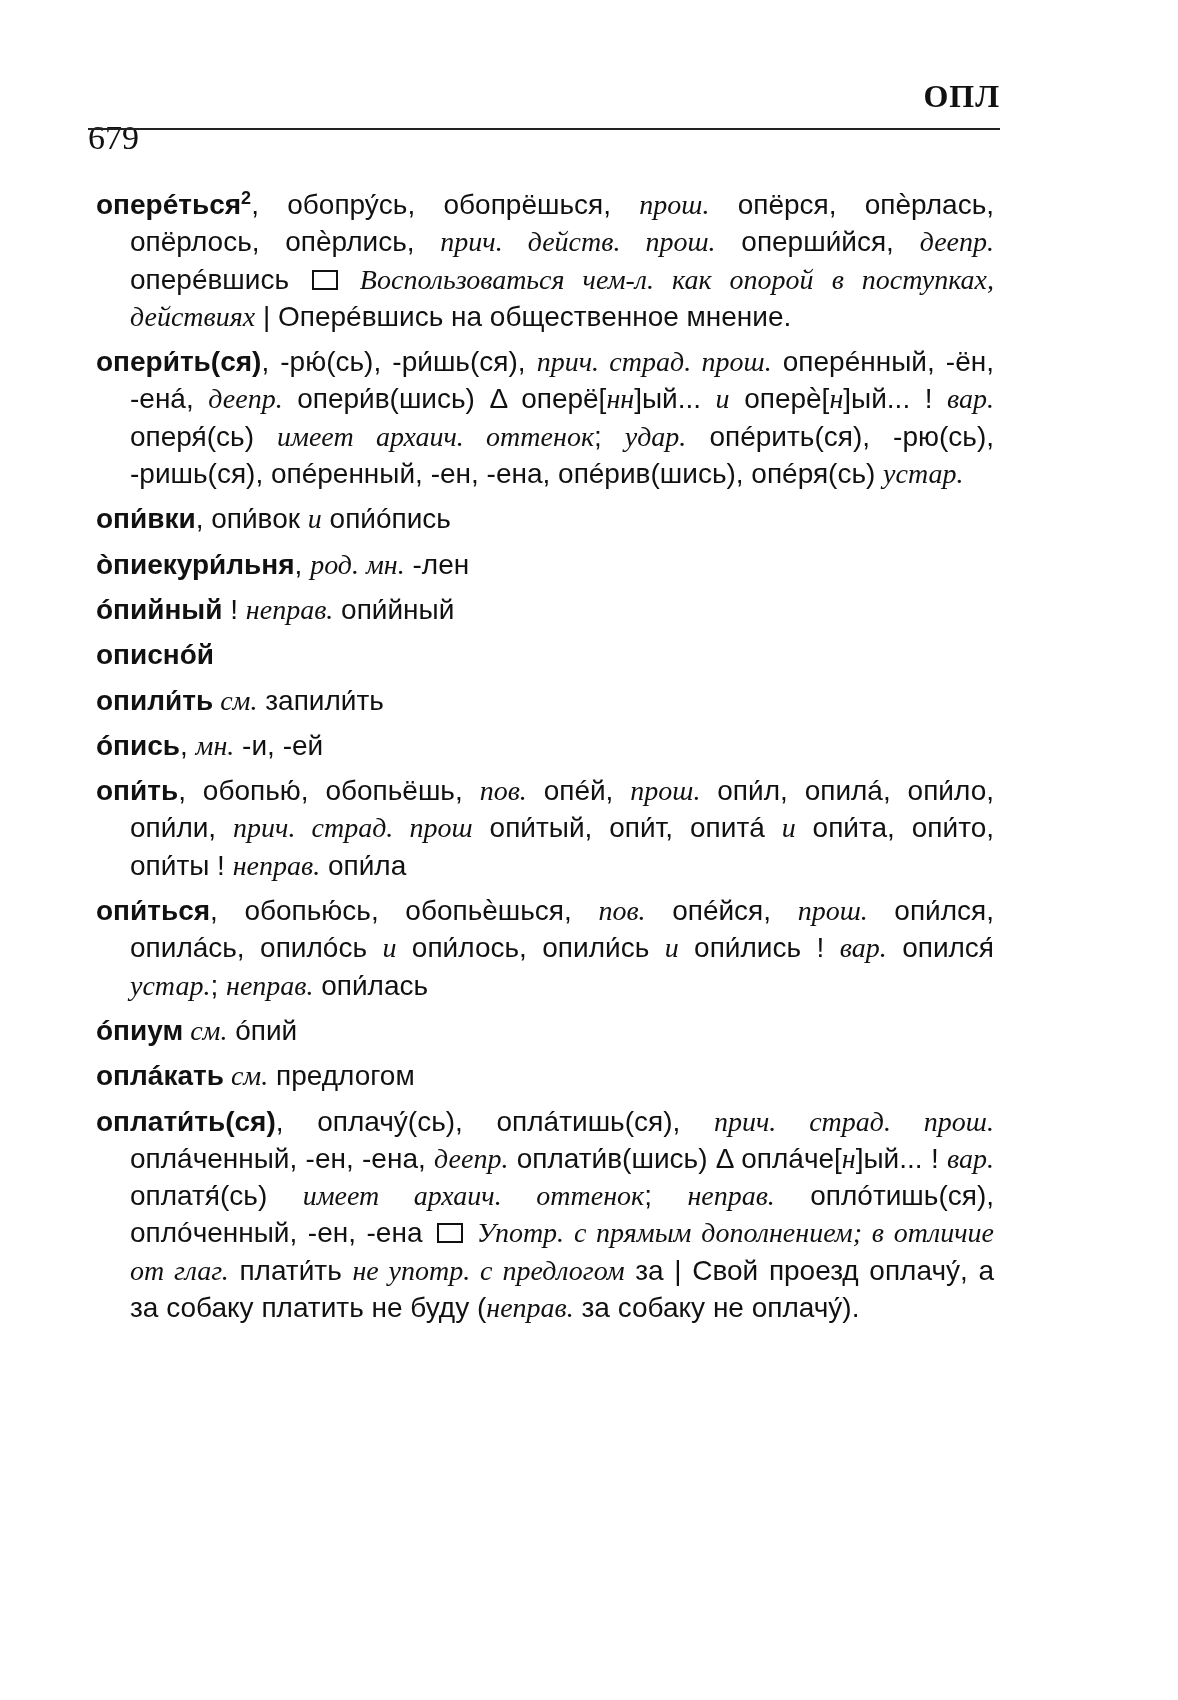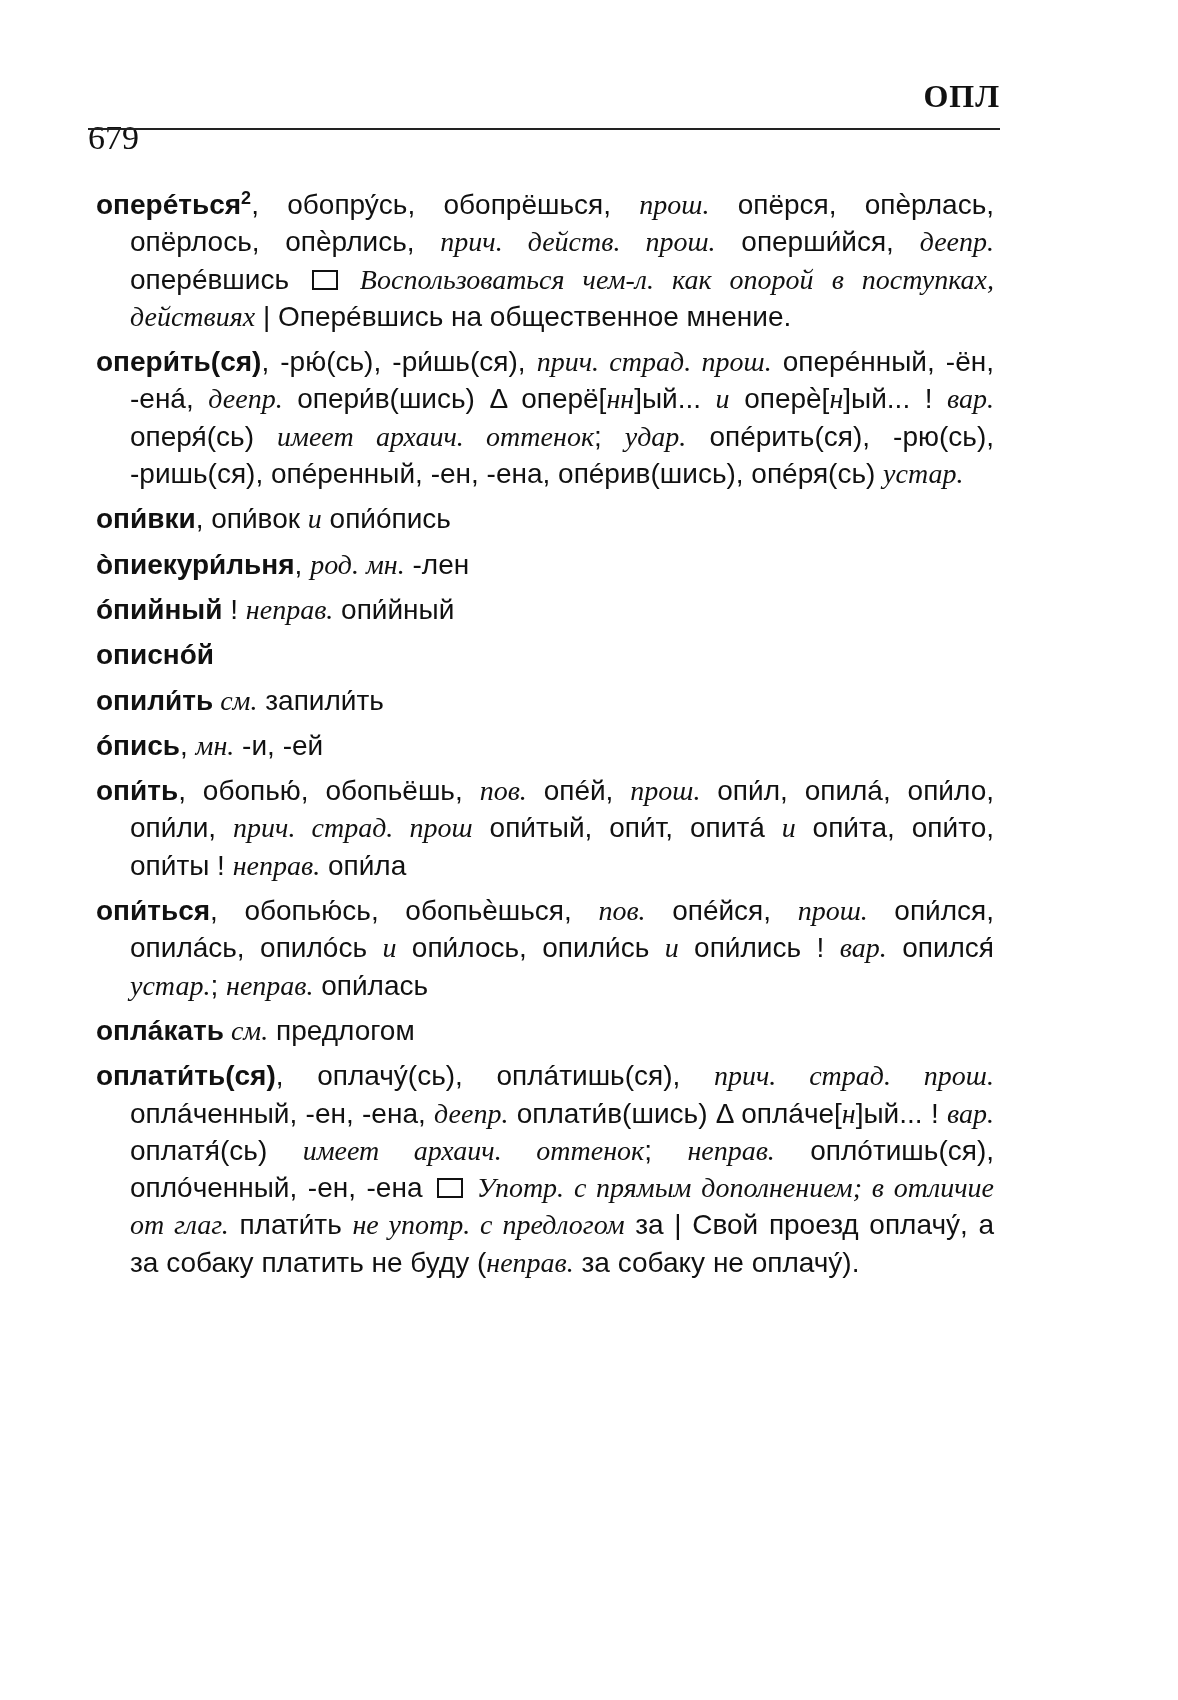--- a/index.html
+++ b/index.html
@@ -56,15 +56,16 @@
     <p class="entry"><span class="hw">оперéться</span><sup>2</sup><span>, обопру́сь, обопрёшься, </span><span class="it">прош.</span><span> опёрся, опѐрлась, опёрлось, опѐрлись, </span><span class="it">прич. действ. прош.</span><span> оперши́йся, </span><span class="it">деепр.</span><span> оперéвшись </span><span class="box"></span><span class="it"> Воспользоваться чем-л. как опорой в поступках, действиях</span><span> | Оперéвшись на общественное мнение.</span></p>
     <p class="entry"><span class="hw">опери́ть(ся)</span><span>, -рю́(сь), -ри́шь(ся), </span><span class="it">прич. страд. прош.</span><span> оперéнный, -ён, -енá, </span><span class="it">деепр.</span><span> опери́в(шись) Δ оперё[</span><span class="it">нн</span><span>]ый... </span><span class="it">и</span><span> оперѐ[</span><span class="it">н</span><span>]ый... ! </span><span class="it">вар.</span><span> оперя́(сь) </span><span class="it">имеет архаич. оттенок</span><span>; </span><span class="it">удар.</span><span> опéрить(ся), -рю(сь), -ришь(ся), опéренный, -ен, -ена, опéрив(шись), опéря(сь) </span><span class="it">устар.</span></p>
     <p class="entry"><span class="hw">опи́вки</span><span>, опи́вок </span><span class="it">и</span><span> опи́óпись</span></p>
     <p class="entry"><span class="hw">òпиекури́льня</span><span>, </span><span class="it">род. мн.</span><span> -лен</span></p>
     <p class="entry"><span class="hw">óпийный</span><span> ! </span><span class="it">неправ.</span><span> опи́йный</span></p>
     <p class="entry"><span class="hw">описнóй</span></p>
     <p class="entry"><span class="hw">опили́ть</span><span class="it"> см.</span><span> запили́ть</span></p>
     <p class="entry"><span class="hw">óпись</span><span>, </span><span class="it">мн.</span><span> -и, -ей</span></p>
     <p class="entry"><span class="hw">опи́ть</span><span>, обопью́, обопьёшь, </span><span class="it">пов.</span><span> опéй, </span><span class="it">прош.</span><span> опи́л, опилá, опи́ло, опи́ли, </span><span class="it">прич. страд. прош</span><span>  опи́тый, опи́т, опитá </span><span class="it">и</span><span> опи́та, опи́то, опи́ты ! </span><span class="it">неправ.</span><span> опи́ла</span></p>
     <p class="entry"><span class="hw">опи́ться</span><span>, обопью́сь, обопьѐшься, </span><span class="it">пов.</span><span> опéйся, </span><span class="it">прош.</span><span> опи́лся, опилáсь, опилóсь </span><span class="it">и</span><span> опи́лось, опили́сь </span><span class="it">и</span><span> опи́лись ! </span><span class="it">вар.</span><span> опился́ </span><span class="it">устар.</span><span>; </span><span class="it">неправ.</span><span> опи́лась</span></p>
+    <p class="entry"><span class="hw">óпиум</span><span class="it"> см.</span><span> óпий</span></p>
     <p class="entry"><span class="hw">оплáкать</span><span class="it"> см.</span><span> предлогом</span></p>
     <p class="entry"><span class="hw">оплати́ть(ся)</span><span>, оплачу́(сь), оплáтишь(ся), </span><span class="it">прич. страд. прош.</span><span> оплáченный, -ен, -ена, </span><span class="it">деепр.</span><span> оплати́в(шись) Δ оплáче[</span><span class="it">н</span><span>]ый... ! </span><span class="it">вар.</span><span> оплатя́(сь) </span><span class="it">имеет архаич. оттенок</span><span>; </span><span class="it">неправ.</span><span> оплóтишь(ся), оплóченный, -ен, -ена </span><span class="box"></span><span class="it"> Употр. с прямым дополнением; в отличие от глаг.</span><span> плати́ть </span><span class="it">не употр. с предлогом</span><span> за | Свой проезд оплачу́, а за собаку платить не буду (</span><span class="it">неправ.</span><span> за собаку не оплачу́).</span></p>
   </div>
 
 </body></html>

